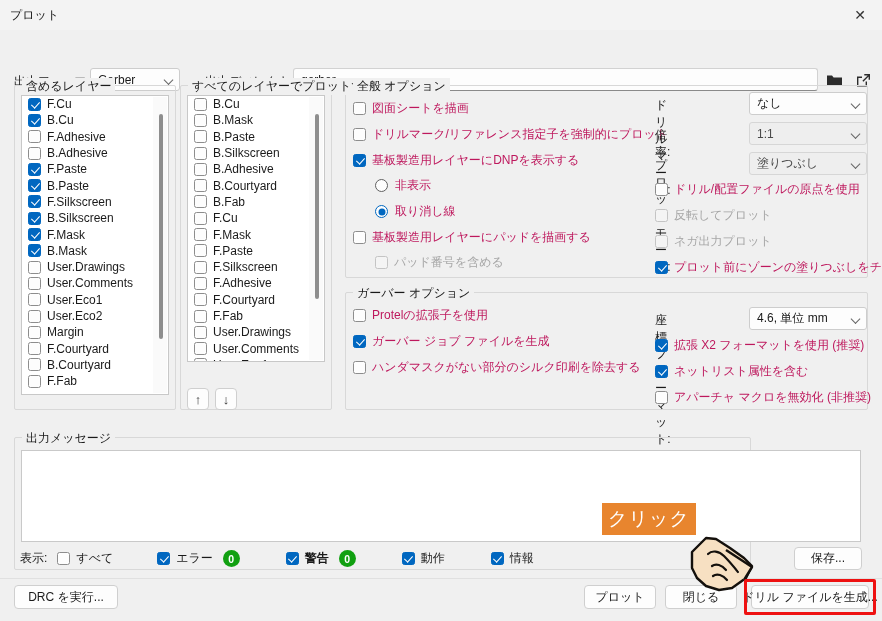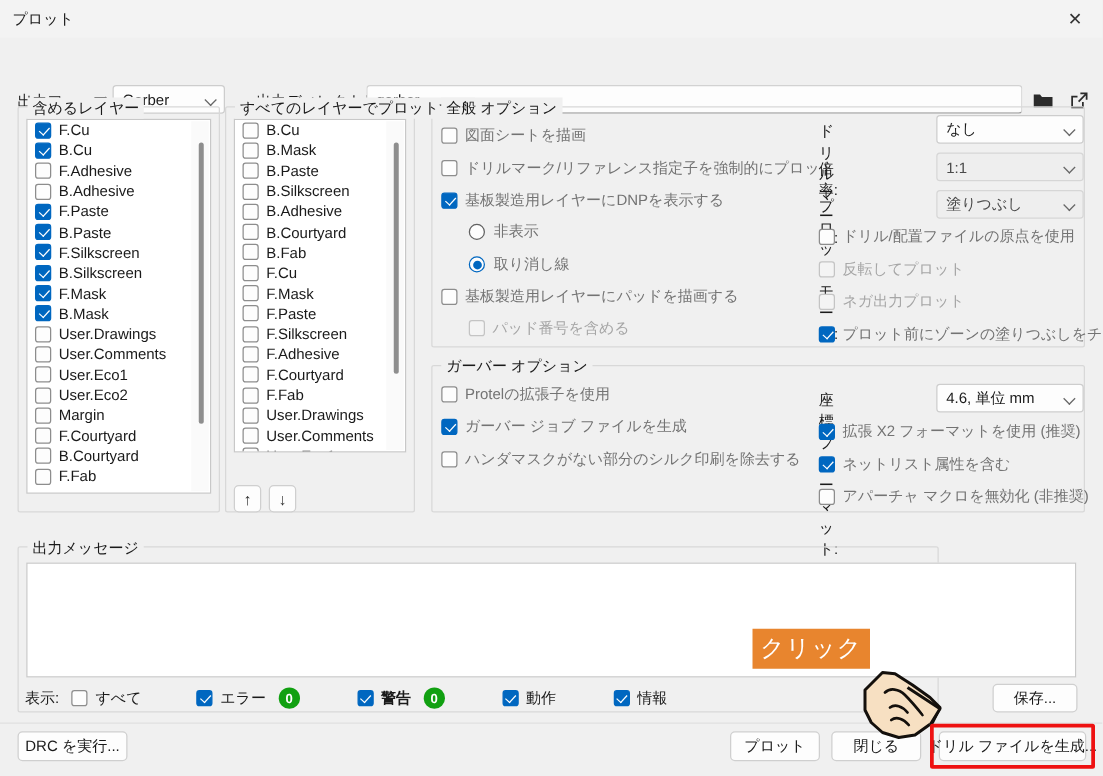--- a/index.html
+++ b/index.html
@@ -107,21 +107,21 @@
   .cb.on::after {
     content: ""; position: absolute; left: 3.5px; top: 1px;
     width: 4px; height: 7px;
     border-right: 1.6px solid #fff; border-bottom: 1.6px solid #fff;
     transform: rotate(42deg);
   }
   .cb.disabled { border-color: #c4c4c4; background: #f4f4f4; }
 
   .optrow {
     position: absolute; display: flex; align-items: center;
-    font-size: 12px; color: #737373; cursor: pointer; white-space: nowrap;
+    font-size: 12px; color: #be185d; cursor: pointer; white-space: nowrap;
   }
   .optrow.disabled { color: #a6a6a6; cursor: default; }
 
   
   .rb {
     width: 13px; height: 13px; min-width: 13px; border-radius: 50%;
     border: 1.4px solid #616161; background: #fdfdfd;
     position: relative; display: inline-block; margin-right: 7px; cursor: pointer;
   }
   .rb.on { border-color: #0067c0; border-width: 1.5px; }
@@ -525,21 +525,21 @@
         <span class="cb on"></span>
         <span>情報</span>
       </span>
     </div>
 
     <div class="btn" style="left:780px; top:117px; width:68px; height:23px;">保存...</div>
   </div>
 
   <div class="sep-line" style="top:578px;"></div>
 
-  <div class="btn" style="left:14px; top:585px; width:88px; height:24px;">DRC を実行...</div>
+  <div class="btn" style="left:14px; top:585px; width:104px; height:24px;">DRC を実行...</div>
   <div class="btn" style="left:584px; top:585px; width:72px; height:24px;">プロット</div>
   <div class="btn" style="left:665px; top:585px; width:72px; height:24px;">閉じる</div>
   <div class="btn" style="left:751px; top:585px; width:118px; height:24px;">ドリル ファイルを生成...</div>
 
   <div class="click-tag" style="left:602px; top:503px; width:94px; height:32px;">クリック</div>
 
   <div class="hand" style="left:686px; top:536px;">
     <svg width="74" height="56" viewBox="0 0 74 56">
       <path d="M6 16 L20 2 L30 3 L44 12 L58 22 L66 30 L60 42 L46 52 L33 54 L20 50 L11 42 L6 32 Z" fill="#f7e0c2" stroke="#14100c" stroke-width="2.4" stroke-linejoin="round"></path>
       <path d="M22 18 C26 14, 33 15, 38 20 C43 25, 48 31, 52 36" fill="none" stroke="#14100c" stroke-width="2.2" stroke-linecap="round"></path>

